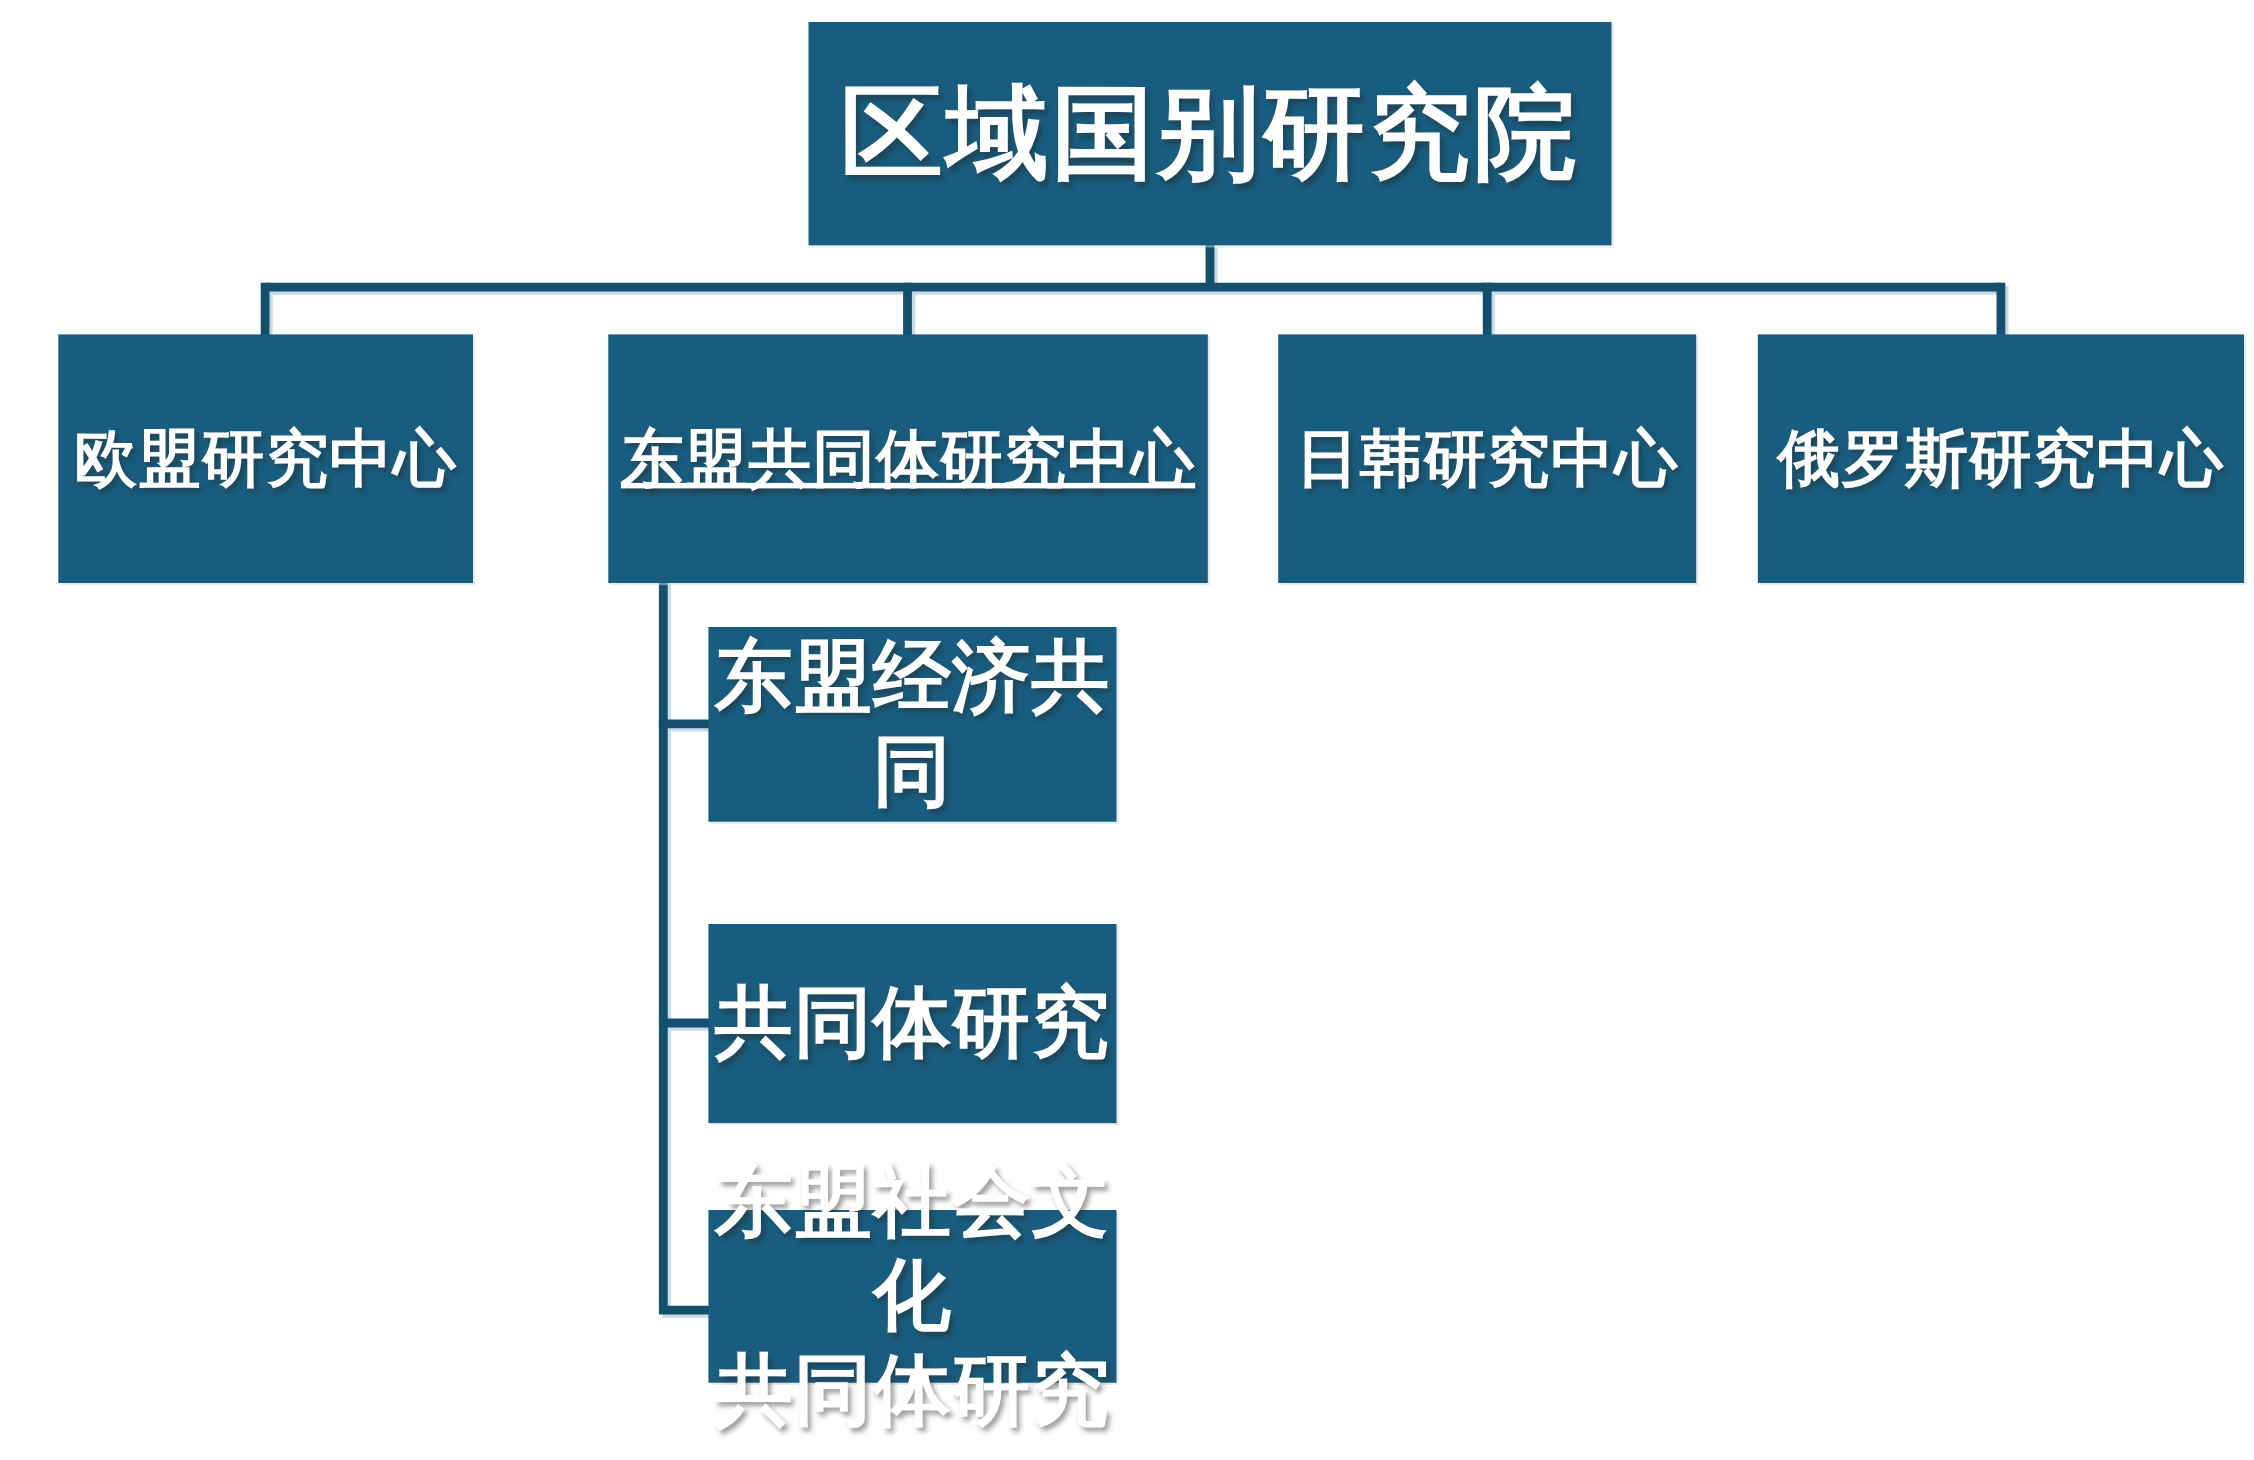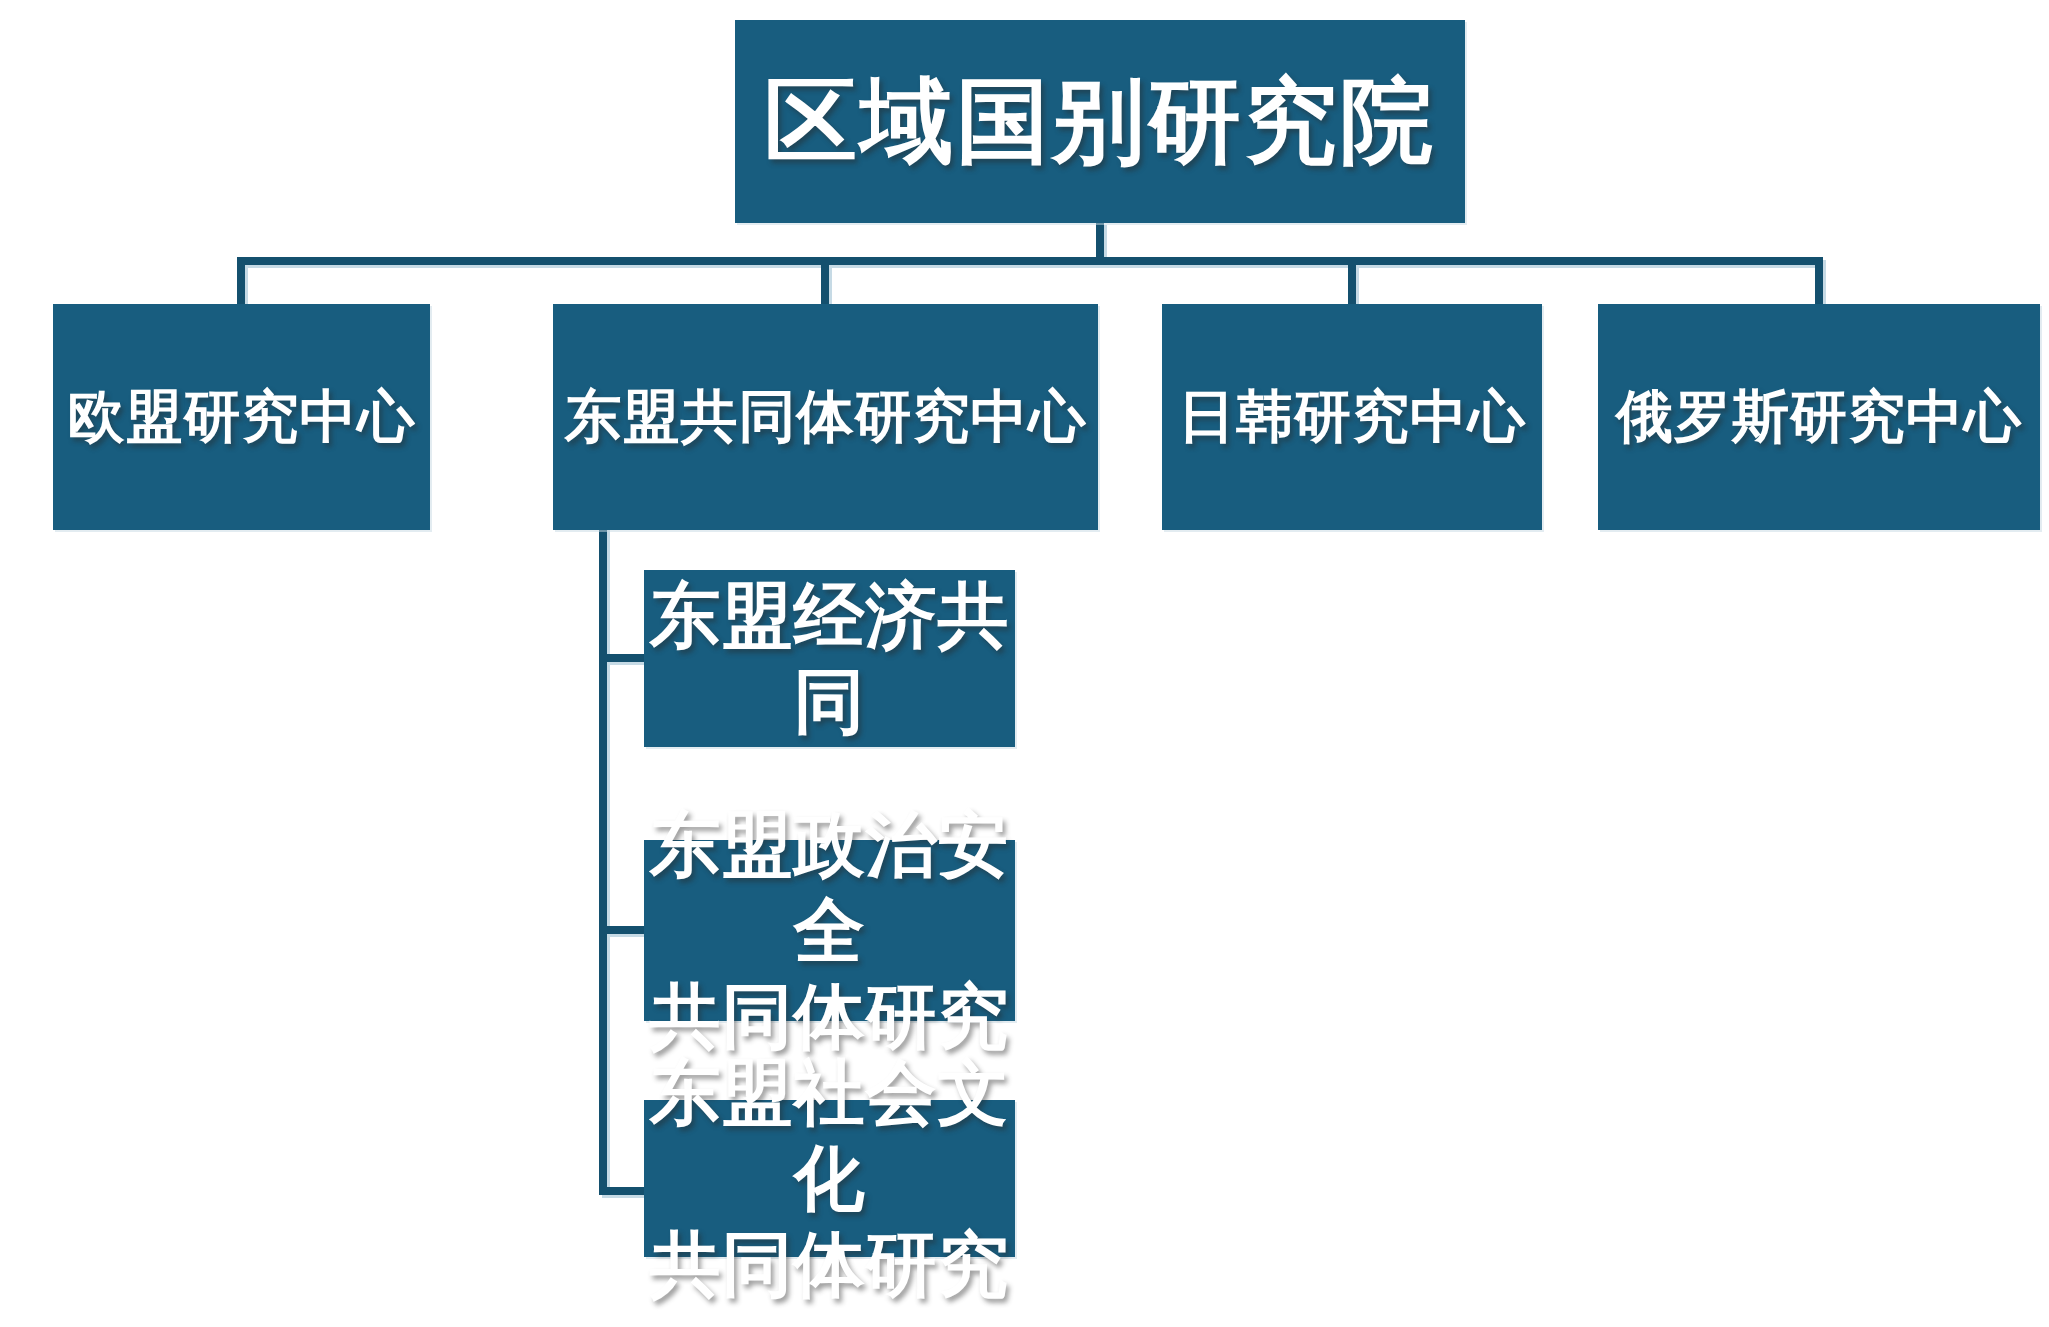--- a/index.html
+++ b/index.html
@@ -43,21 +43,21 @@
   }
   #root-box {
     left: 735px; top: 20px; width: 730px; height: 203px;
     font-size: 93px; letter-spacing: 3px;
   }
   .center-box {
     top: 304px; height: 226px;
     font-size: 57px; letter-spacing: 1px;
   }
   #center-eu     { left: 53px;   width: 377px; }
-  #center-asean  { left: 553px;  width: 545px; }
+  #center-asean  { left: 553px;  width: 545px; text-decoration: underline; }
   #center-jk     { left: 1162px; width: 380px; }
   #center-ru     { left: 1598px; width: 442px; }
   .sub-box {
     left: 644px; width: 371px;
     font-size: 71px; line-height: 86px; letter-spacing: 1px;
   }
   #sub-econ { top: 570px;  height: 177px; }
   #sub-pol  { top: 840px;  height: 181px; }
   #sub-soc  { top: 1100px; height: 157px; }
   .box-label { display: block; }
@@ -103,21 +103,20 @@
 
   <div class="box center-box" id="center-jk">
     <span class="box-label">日韩研究中心</span>
   </div>
 
   <div class="box sub-box" id="sub-econ">
     <span class="box-label">东盟经济共同</span>
   </div>
 
   <div class="box sub-box" id="sub-pol">
-    <span class="box-label">东盟政治安全</span>
     <span class="box-label">共同体研究</span>
   </div>
 
   <div class="box sub-box" id="sub-soc">
     <span class="box-label">东盟社会文化</span>
     <span class="box-label">共同体研究</span>
   </div>
 
 </div>
 

